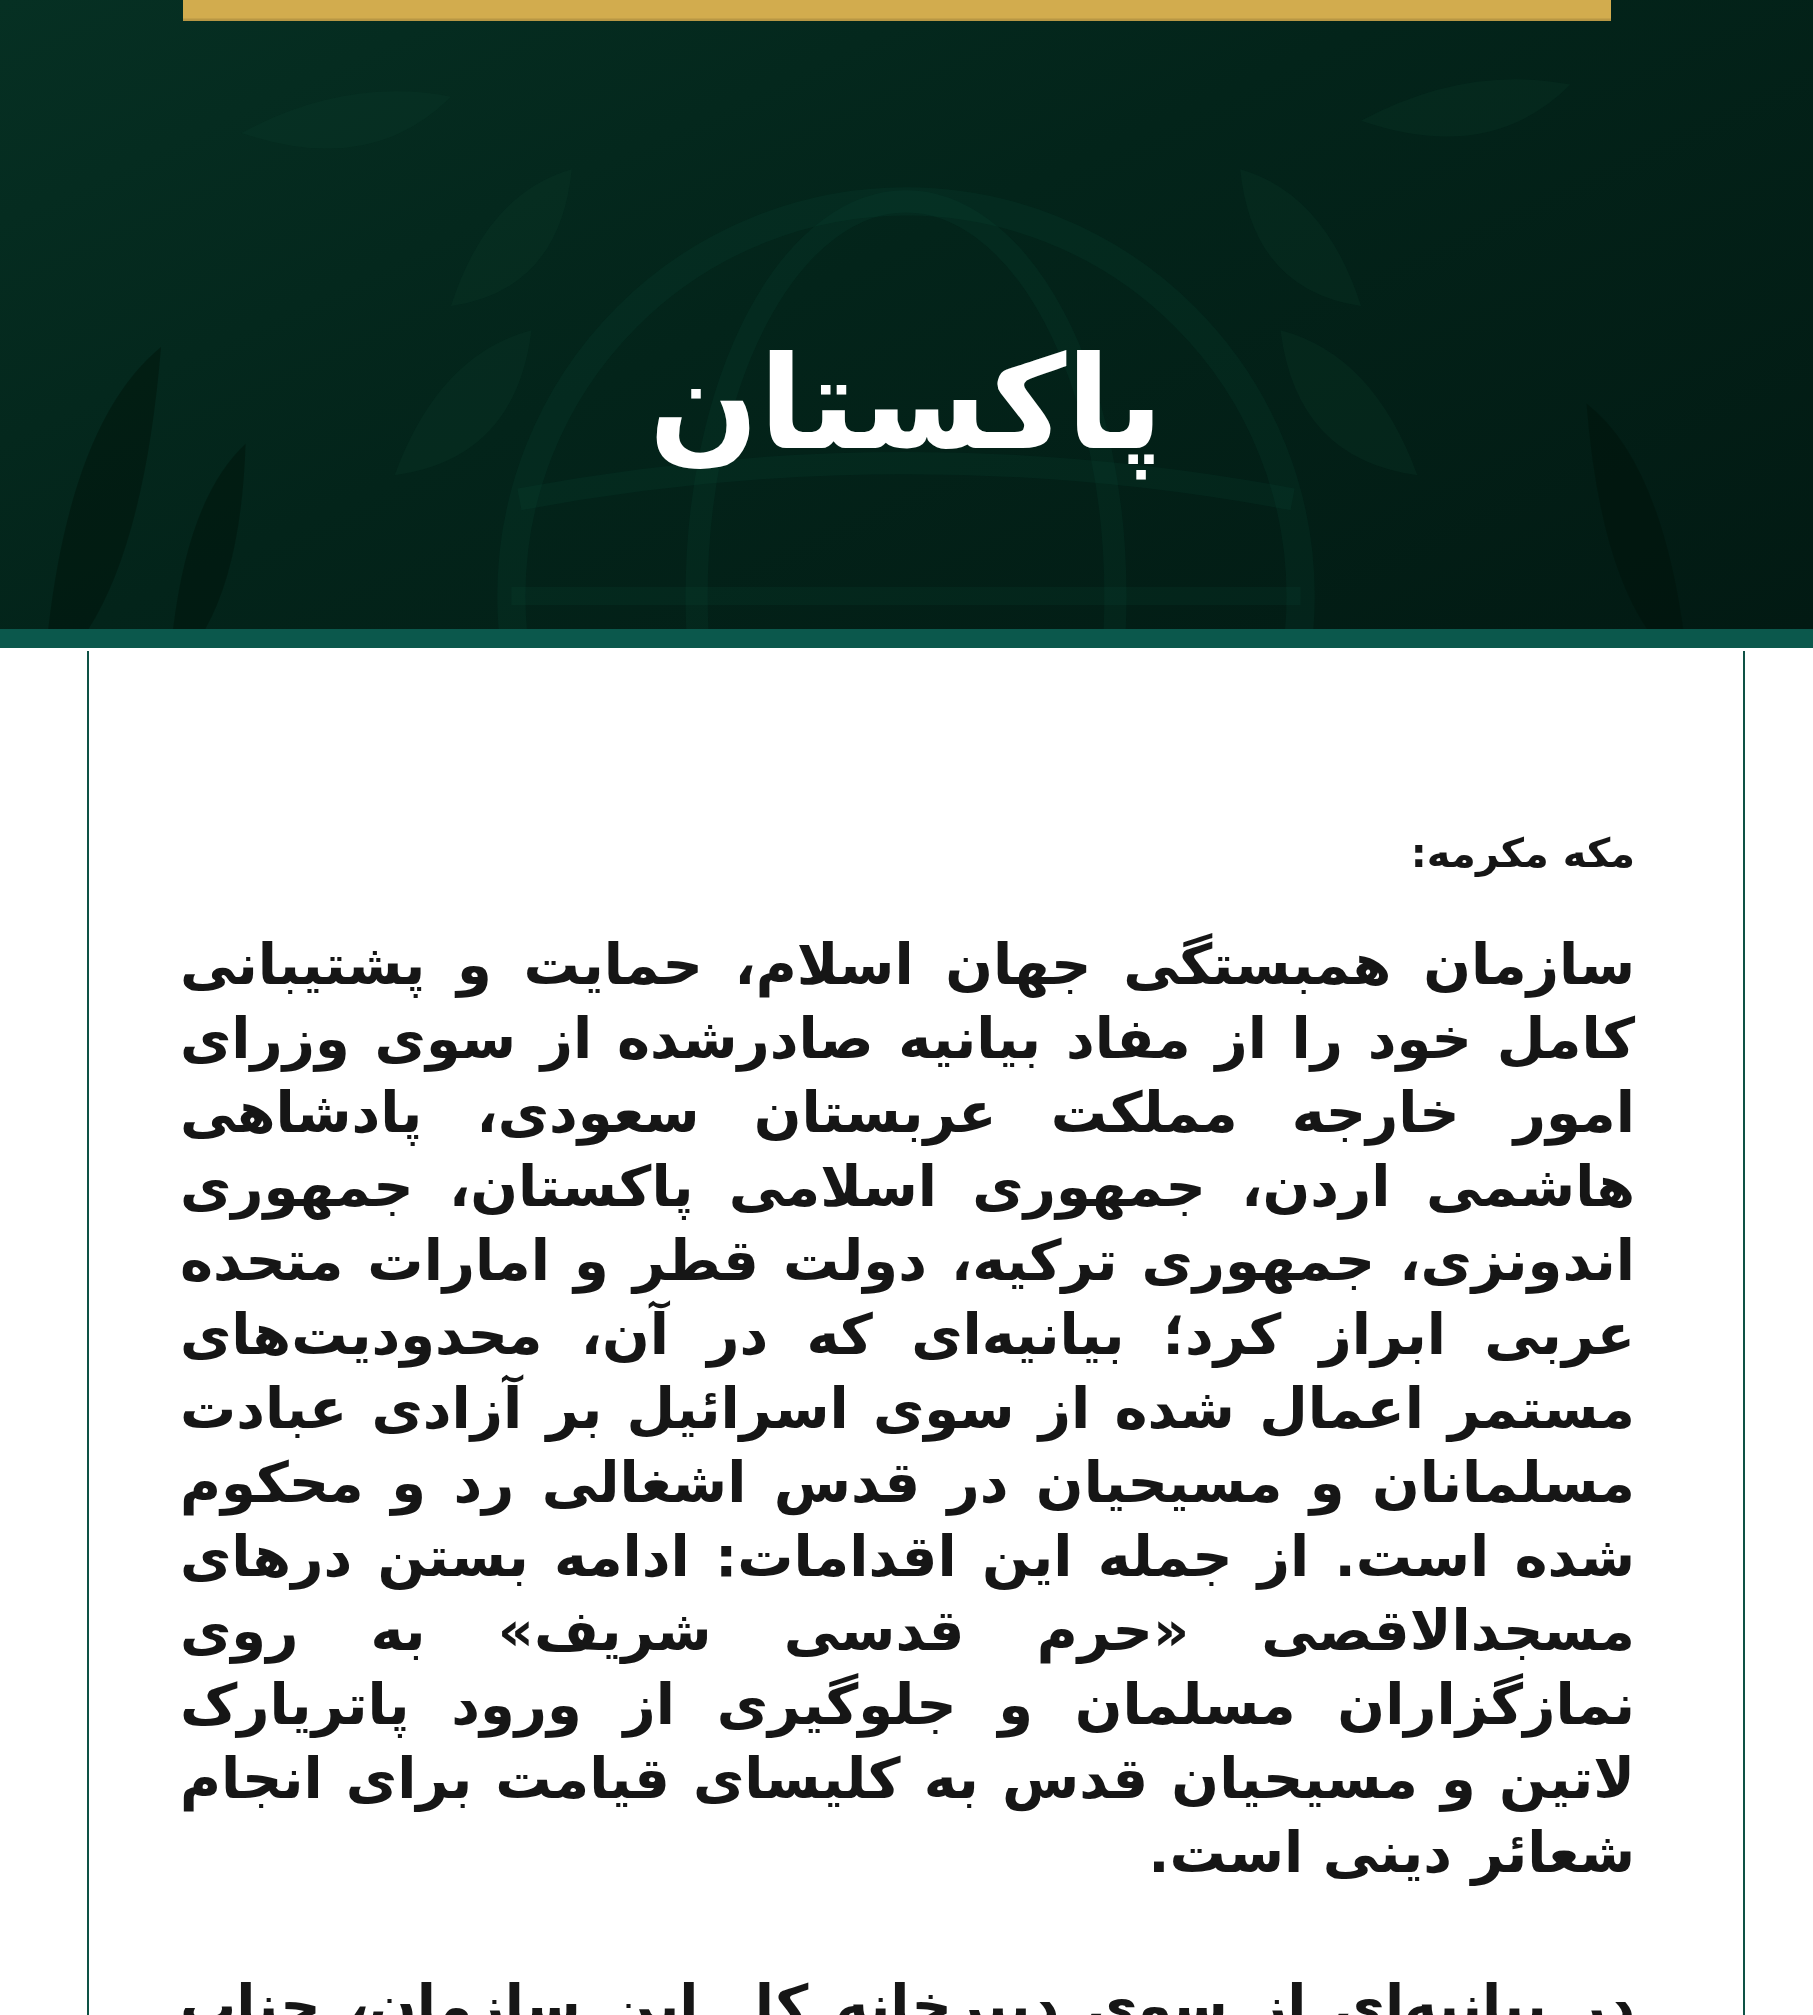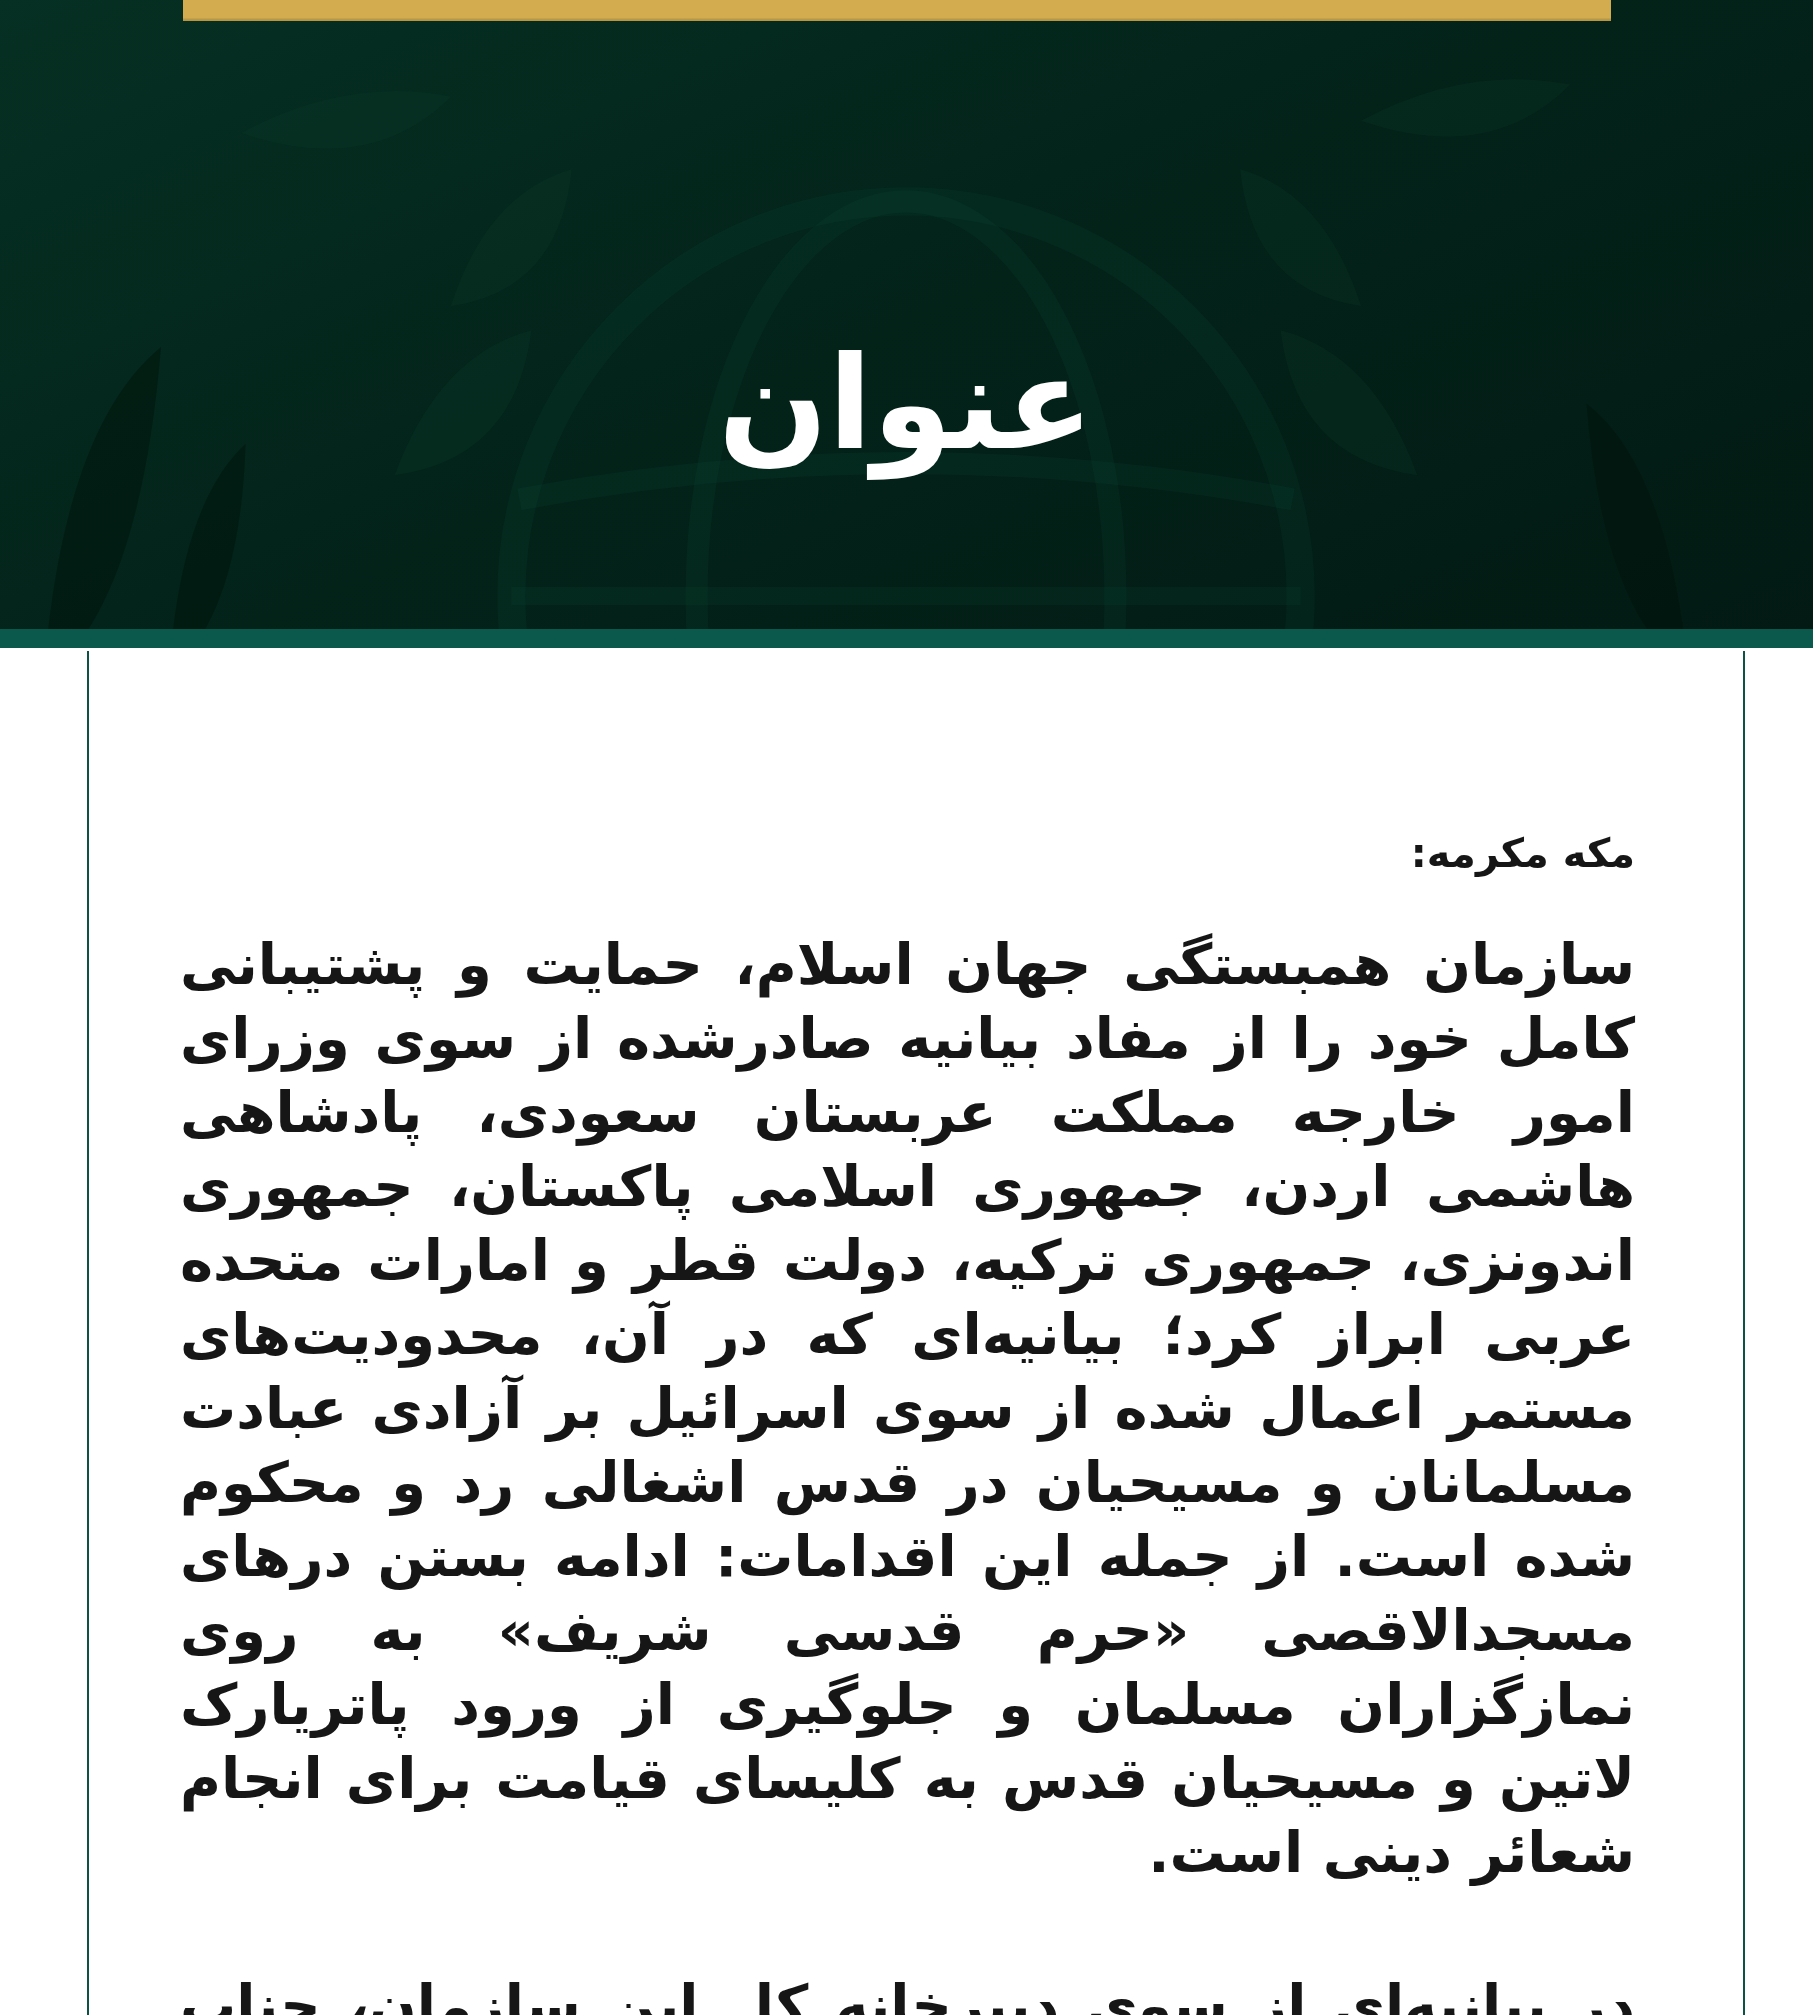--- a/index.html
+++ b/index.html
@@ -86,21 +86,21 @@
         <path d="M600,330 q260,-140 520,-90 q-200,200 -520,90 z"></path>
         <path d="M3380,300 q260,-140 520,-90 q-200,200 -520,90 z"></path>
       </g>
       <g fill="#011208" fill-opacity="0.45">
         <path d="M120,1562 q60,-520 280,-700 q-40,480 -180,700 z"></path>
         <path d="M430,1562 q40,-330 180,-460 q-10,300 -100,460 z"></path>
         <path d="M4180,1562 q-60,-420 -240,-560 q30,380 150,560 z"></path>
       </g>
     </svg>
     <div class="gold-bar"></div>
-    <div class="page-title">عنوان</div>
+    <div class="page-title">پاکستان</div>
   </div>
   <div class="teal-band"></div>
   <div class="frame-line left"></div>
   <div class="frame-line right"></div>
 
   <div class="doc">
     <div class="salutation">مکه مکرمه:</div>
     <p class="para">سازمان همبستگی جهان اسلام، حمایت و پشتیبانی کامل خود را از مفاد بیانیه صادرشده از سوی وزرای امور خارجه مملکت عربستان سعودی، پادشاهی هاشمی اردن، جمهوری اسلامی پاکستان، جمهوری اندونزی، جمهوری ترکیه، دولت قطر و امارات متحده عربی ابراز کرد؛ بیانیه‌ای که در آن، محدودیت‌های مستمر اعمال شده از سوی اسرائیل بر آزادی عبادت مسلمانان و مسیحیان در قدس اشغالی رد و محکوم شده است. از جمله این اقدامات: ادامه بستن درهای مسجدالاقصی «حرم قدسی شریف» به روی نمازگزاران مسلمان و جلوگیری از ورود پاتریارک لاتین و مسیحیان قدس به کلیسای قیامت برای انجام شعائر دینی است.</p>
     <p class="para">در بیانیه‌ای از سوی دبیرخانه کل این سازمان، جناب آقای دکتر محمد بن عبدالکریم العیسی، دبیرکل و رئیس انجمن علمای مسلمان، بار دیگر مخالفت و محکومیت این سازمان را نسبت به این محدودیت‌ها که با حق عبادتِ تضمین شده برای همگان سازگار نیست، تجدید کرد. وی بر اهمیت مفاد بیانیه تأکید نمود؛ از جمله: دعوت وزرا از اسرائیل، به‌عنوان قدرت اشغالگر، برای توقف فوری بستن درهای مسجدالاقصی «حرم قدسی شریف»، رفع محدودیت‌های دسترسی به بخش قدیمی شهر قدس، خودداری از ممانعت در مسیر ورود نمازگزاران مسلمان به مسجد، و همچنین دعوت از جامعه بین‌المللی برای اتخاذ موضعی قاطع که اسرائیل را به توقف نقض‌های مستمر و اقدامات غیرقانونی علیه مقدسات اسلامی و مسیحی در قدس وادار سازد.</p>
 

